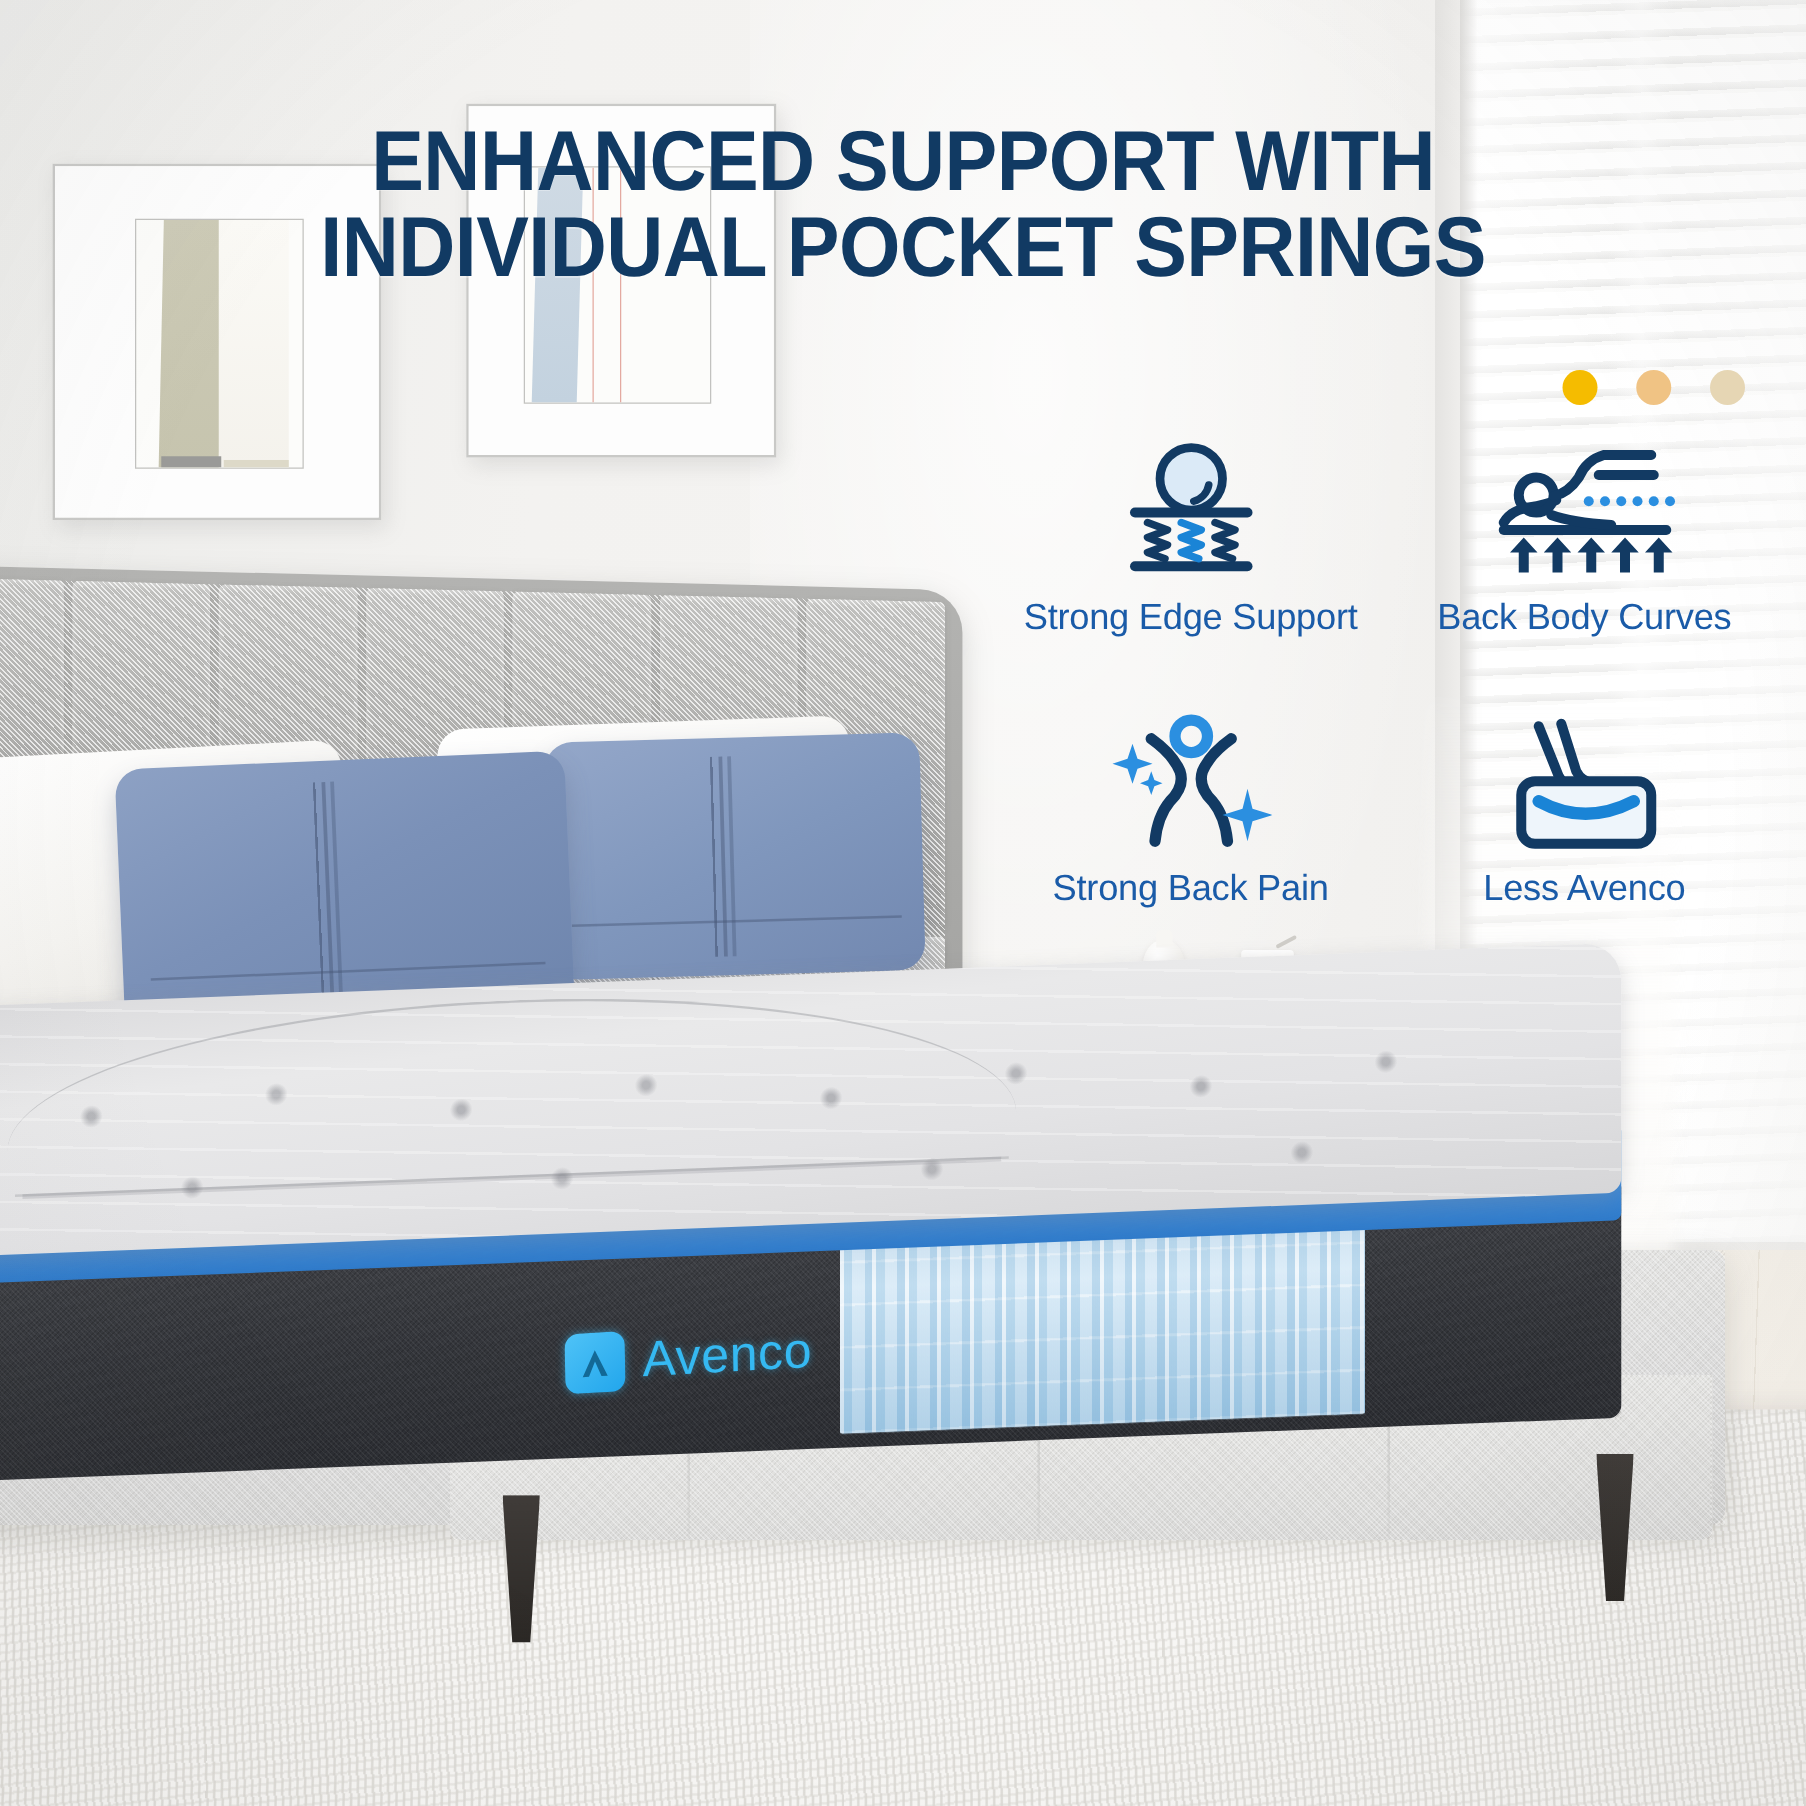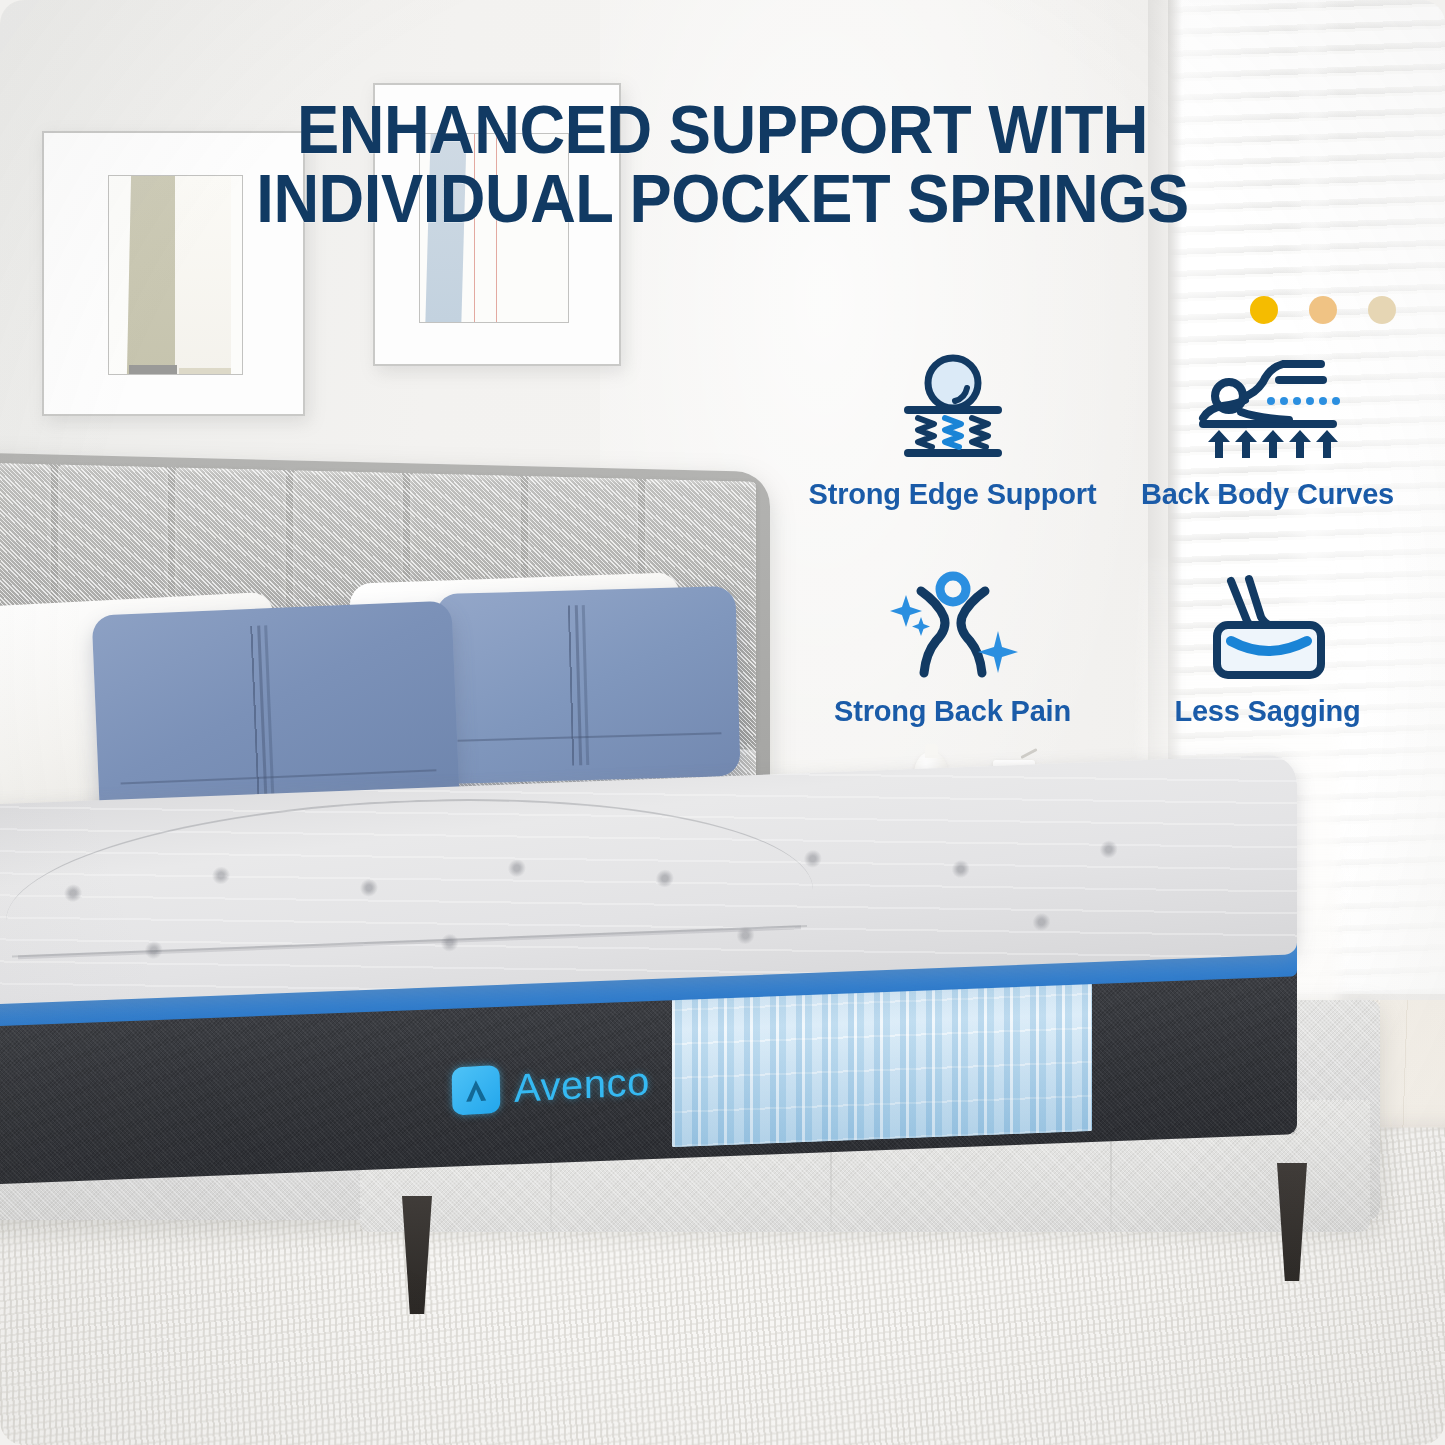--- a/index.html
+++ b/index.html
@@ -4,21 +4,21 @@
 <style>
   * { margin:0; padding:0; box-sizing:border-box; }
   html, body { width:1445px; height:1445px; }
   body {
     font-family:"Liberation Sans", sans-serif;
     background:#f2f1ef;
     overflow:hidden;
     position:relative;
   }
 
-  #stage { position:absolute; inset:0; overflow:hidden;border-radius:24px; }
+  #stage { position:absolute; inset:0; overflow:hidden; }
 
   
   .wall {
     position:absolute; left:0; top:0; width:1445px; height:1080px;
     background:
       linear-gradient(95deg, #ededeb 0%, #f3f2f0 30%, #f4f3f1 62%, #eeedeb 100%);
   }
   .wall-soft {
     position:absolute; left:600px; top:0; width:560px; height:1000px;
     background:radial-gradient(ellipse at 40% 30%, rgba(255,255,255,.75), rgba(255,255,255,0) 70%);
@@ -384,21 +384,21 @@
   
   .features {
     position:absolute; left:800px; top:352px; width:620px; z-index:40;
     display:grid; grid-template-columns:1fr 1fr;
     row-gap:58px; column-gap:10px;
   }
   .feature { display:flex; flex-direction:column; align-items:center; }
   .feature-icon { height:112px; display:flex; align-items:flex-end; justify-content:center; }
   .feature-label {
     margin-top:14px;
-    font-size:29px; font-weight:bold; color:#1a5ba8;
+    font-size:29px; font-weight:normal; color:#1a5ba8;
     white-space:nowrap; letter-spacing:-.2px;
   }
 
   .vignette {
     position:absolute; inset:0; pointer-events:none;
     background:radial-gradient(ellipse at 50% 45%, rgba(0,0,0,0) 62%, rgba(120,118,114,.07) 100%);
   }
 </style>
 </head>
 <body>
@@ -627,19 +627,19 @@
 
     <div class="feature">
       <div class="feature-icon">
         <svg width="130" height="112" viewBox="0 0 130 112">
           <path d="M28 12 L44 52 Q48 60 58 62 L104 62" fill="none" stroke="#123a63" stroke-width="8" stroke-linecap="round" stroke-linejoin="round"></path>
           <path d="M46 10 L58 48 Q62 56 72 58 L104 58" fill="none" stroke="#123a63" stroke-width="8" stroke-linecap="round" stroke-linejoin="round"></path>
           <rect x="14" y="56" width="104" height="50" rx="11" fill="#eef5fb" stroke="#123a63" stroke-width="8"></rect>
           <path d="M28 72 Q65 92 104 72" fill="none" stroke="#1a84d6" stroke-width="10" stroke-linecap="round"></path>
         </svg>
       </div>
-      <div class="feature-label">Less Sagging</div>
+      <div class="feature-label">Less Avenco</div>
     </div>
 
   </div>
 
   <div class="vignette"></div>
 </div>
 
 </body></html>

